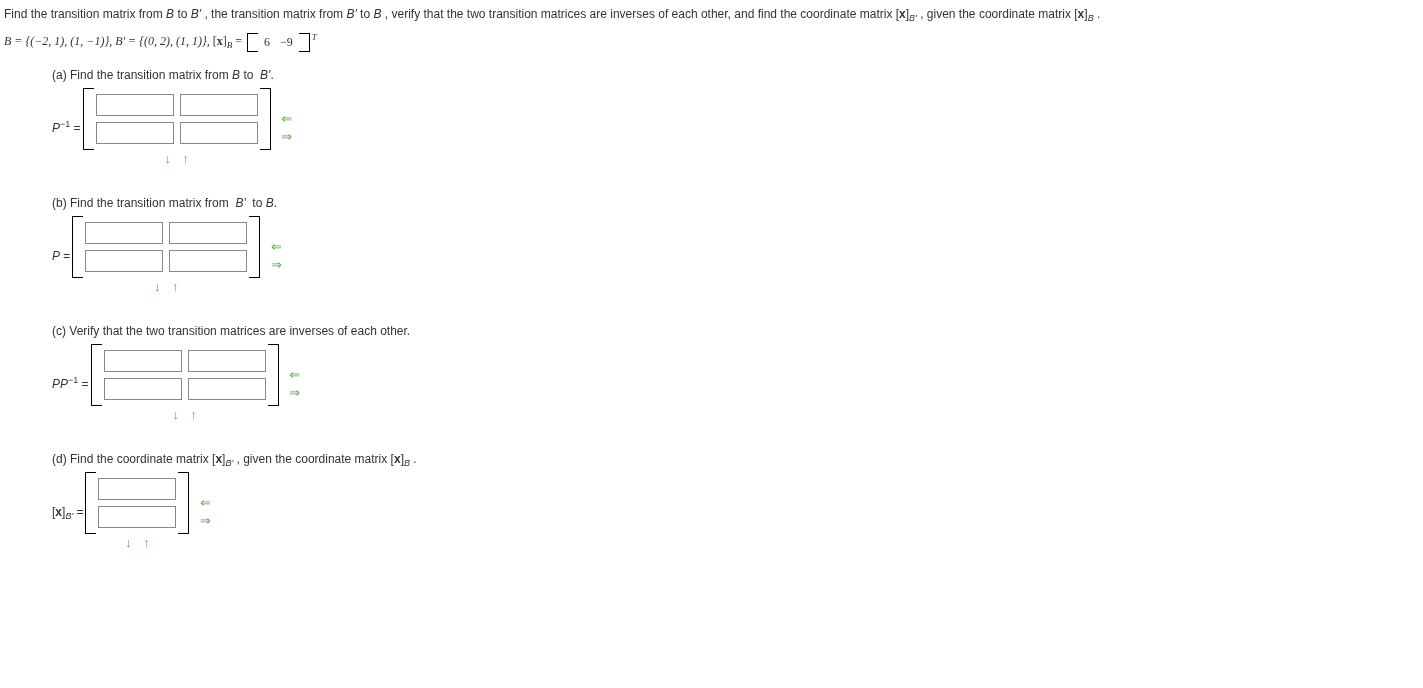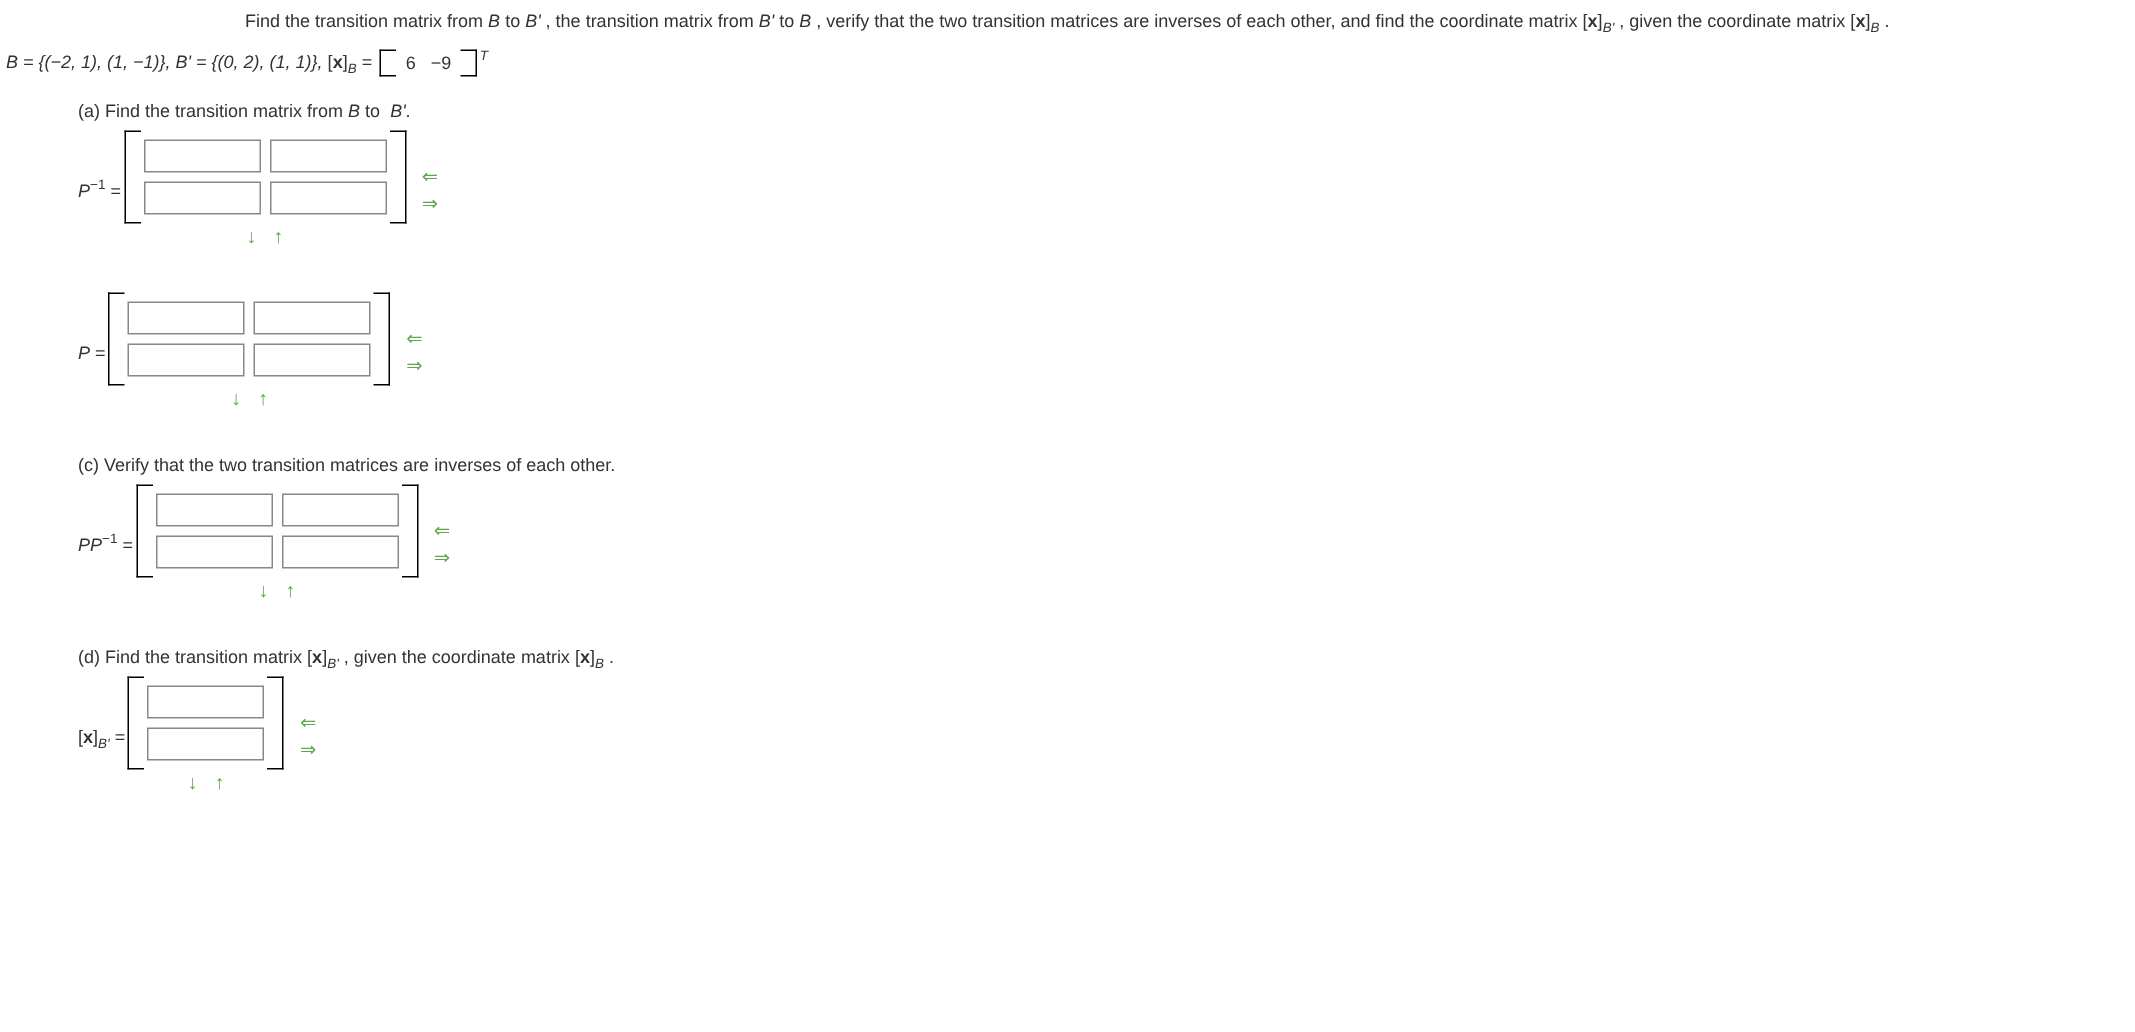--- a/index.html
+++ b/index.html
@@ -6,27 +6,27 @@
     font-family: Verdana, Arial, sans-serif;
     font-size: 12px;
     color: #333;
     margin: 0;
     padding: 6px 4px;
     background: #fff;
   }
   .question-stem {
     margin-bottom: 10px;
     line-height: 1.4;
-    text-align: center;
   }
   .indent {
     margin-left: 48px;
   }
   .math-given {
     margin: 8px 0 14px 0;
+    font-family: Liberation Serif, serif;
   }
   .part {
     margin: 16px 0 6px 0;
   }
   .matrix-row {
     display: flex;
     align-items: center;
     margin: 6px 0 6px 0;
     gap: 0;
   }
@@ -159,20 +159,23 @@
       </div>
     </div>
     <div class="side-arrows">
       <span class="arrow-btn">⇐</span>
       <span class="arrow-btn">⇒</span>
     </div>
   </div>
 </div>
 
 <div class="indent section-block">
+  <div class="part">
+    (b) Find the transition matrix from&nbsp; <span class="italic">B'</span>&nbsp; to <span class="italic">B</span>.
+  </div>
   <div class="matrix-row">
     <div class="label-cell">
       <span class="italic">P</span><span> = </span>
     </div>
     <div style="display:flex;flex-direction:column;align-items:center;">
       <div style="display:flex;align-items:stretch;">
         <div class="bracket bracket-left"></div>
         <div class="cells c2">
           <input class="cell" style="">
           <input class="cell" style="">
@@ -217,21 +220,21 @@
     </div>
     <div class="side-arrows">
       <span class="arrow-btn">⇐</span>
       <span class="arrow-btn">⇒</span>
     </div>
   </div>
 </div>
 
 <div class="indent section-block">
   <div class="part">
-    <span>(d) Find the transition matrix </span>
+    <span>(d) Find the coordinate matrix </span>
     <span>[<span class="bold">x</span>]<sub class="italic">B'</sub></span>
     <span>,  given the coordinate matrix </span>
     <span>[<span class="bold">x</span>]<sub class="italic">B</sub></span>
     <span>.</span>
   </div>
   <div class="matrix-row">
     <div class="label-cell">
       [<span class="bold">x</span>]<sub class="italic">B'</sub><span> = </span>
     </div>
     <div style="display:flex;flex-direction:column;align-items:center;">

